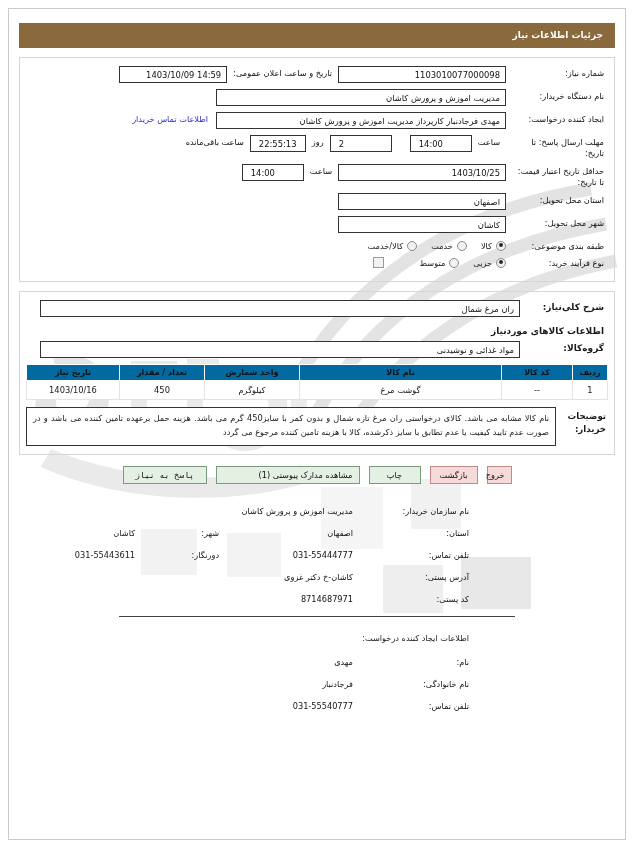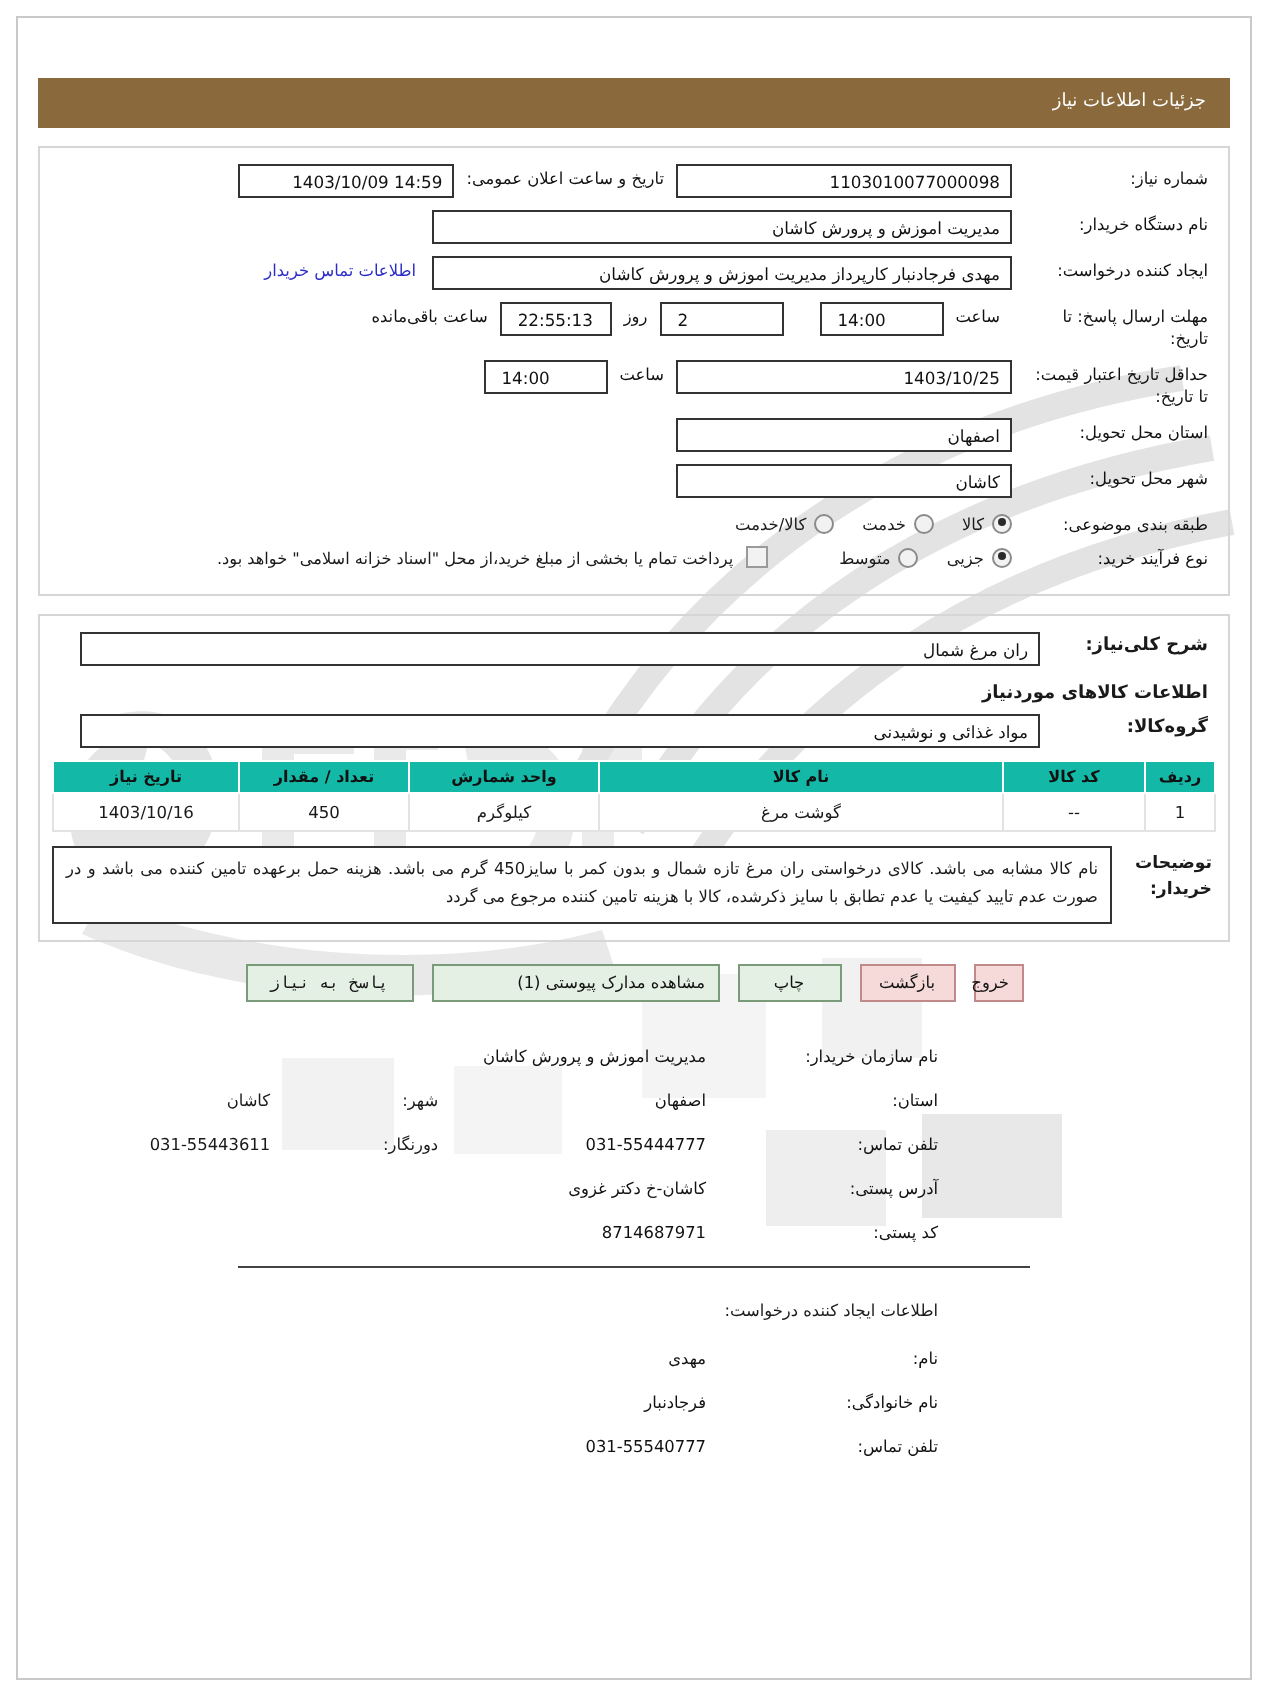--- a/index.html
+++ b/index.html
@@ -42,23 +42,23 @@
     position: relative;
     z-index: 2;
     padding: 0;
   }
 
   
   .bar {
     background: #8a6a3c;
     color: #ffffff;
     font-size: 9px;
-    font-weight: normal;
+    font-weight: bold;
     padding: 7px 12px 8px 12px;
-    margin: 30px 10px 0 10px;
+    margin: 14px 10px 0 10px;
     letter-spacing: 0;
   }
   .bar.second { margin-top: 20px; }
 
   
   .card {
     border: 1px solid #d6d6d6;
     margin: 9px 10px 0 10px;
     background: transparent;
     position: relative;
@@ -167,21 +167,21 @@
 
   
   .tbl {
     width: 100%;
     border-collapse: collapse;
     margin: 4px 0 7px 0;
     font-size: 8.2px;
     background: #ffffff;
   }
   .tbl th {
-    background: #14b8a6;
+    background: #0369a1;
     color: #111;
     font-weight: bold;
     font-size: 8px;
     border: 1px solid #ffffff;
     padding: 3px 4px;
     text-align: center;
     white-space: nowrap;
   }
   .tbl td {
     border: 1px solid #e3e3e3;
@@ -391,21 +391,20 @@
           <div class="opt">
             <span class="radio on"></span>
             <span class="txt">جزیی</span>
           </div>
           <div class="opt">
             <span class="radio"></span>
             <span class="txt">متوسط</span>
           </div>
           <div class="opt" style="margin-right:22px;">
             <span class="checkbox"></span>
-            <span class="note-txt">پرداخت تمام یا بخشی از مبلغ خرید،از محل "اسناد خزانه اسلامی" خواهد بود.</span>
           </div>
         </div>
 
       </div>
     </div>
 
     <div class="card">
       <div class="card-inner">
 
         <div class="sec-row">

